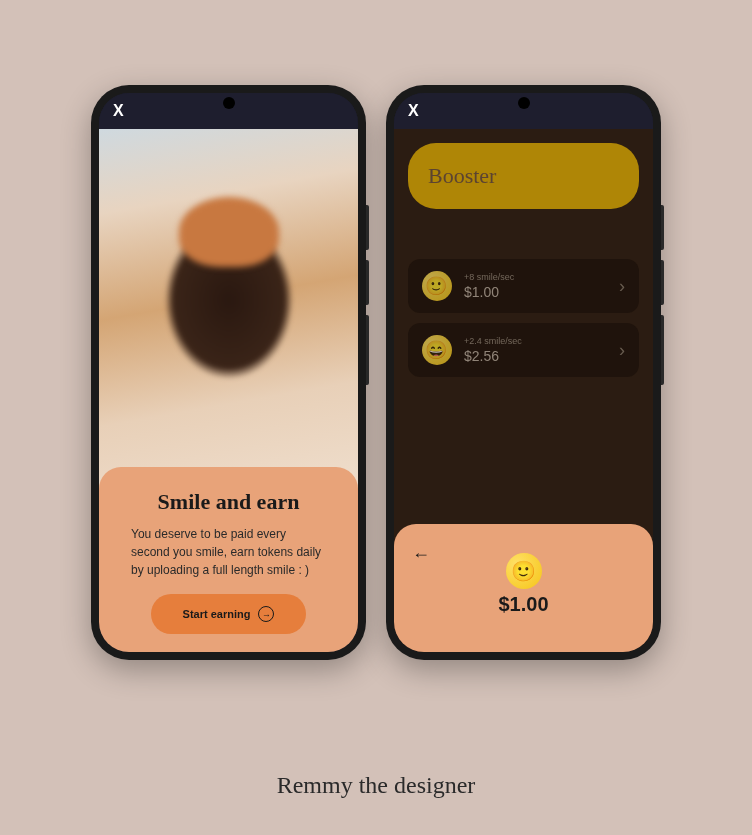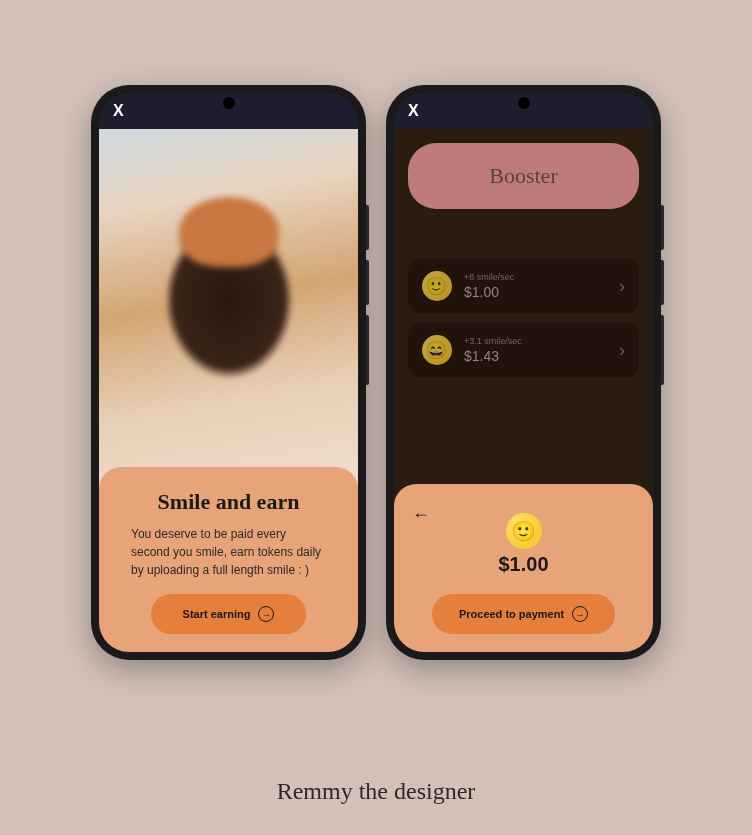--- a/index.html
+++ b/index.html
@@ -156,24 +156,23 @@
       line-height: 1;
     }
     
     .phone2-content {
       height: calc(100% - 36px);
       background: #3a2618;
       position: relative;
       padding: 14px;
     }
     .booster-pill {
-      background: #fca5a5;
+      background: #eab308;
       border-radius: 28px;
       padding: 20px;
-      text-align: center;
       margin-bottom: 50px;
     }
     .booster-label {
       font-family: 'Brush Script MT', cursive;
       font-size: 22px;
       color: #7a5a42;
     }
     .boost-item {
       background: #2a1a10;
       border-radius: 12px;
@@ -246,21 +245,21 @@
     .checkout-price {
       text-align: center;
       font-size: 20px;
       font-weight: 700;
       color: #1a1a1a;
       margin-top: 4px;
       margin-bottom: 18px;
     }
     .signature {
       position: absolute;
-      bottom: 30px;
+      bottom: 36px;
       left: 50%;
       transform: translateX(-50%);
       font-family: 'Brush Script MT', cursive;
       font-size: 24px;
       color: #2a2a2a;
     }
     .dark-overlay {
       position: absolute;
       inset: 0;
       background: rgba(0,0,0,0.25);
@@ -312,37 +311,33 @@
           <div class="boost-info">
             <div class="boost-rate">+8 smile/sec</div>
             <div class="boost-price">$1.00</div>
           </div>
           <div class="chevron-right">›</div>
         </div>
 
         <div class="boost-item">
           <div class="emoji-face">😄</div>
           <div class="boost-info">
-            <div class="boost-rate">+3.1 smile/sec</div>
-            <div class="boost-price">$1.43</div>
+            <div class="boost-rate">+2.4 smile/sec</div>
+            <div class="boost-price">$2.56</div>
           </div>
           <div class="chevron-right">›</div>
         </div>
 
         <div class="dark-overlay"></div>
 
         <div class="checkout-sheet">
           <span class="back-arrow">←</span>
           <div class="checkout-emoji">
             <div class="emoji-face">🙂</div>
           </div>
           <div class="checkout-price">$1.00</div>
-          <div class="cta-button">
-            <span class="cta-label">Proceed to payment</span>
-            <span class="arrow-circle"></span>
-          </div>
         </div>
       </div>
     </div>
   </div>
 </div>
 
 <div class="signature">Remmy the designer</div>
 
 </body></html>

